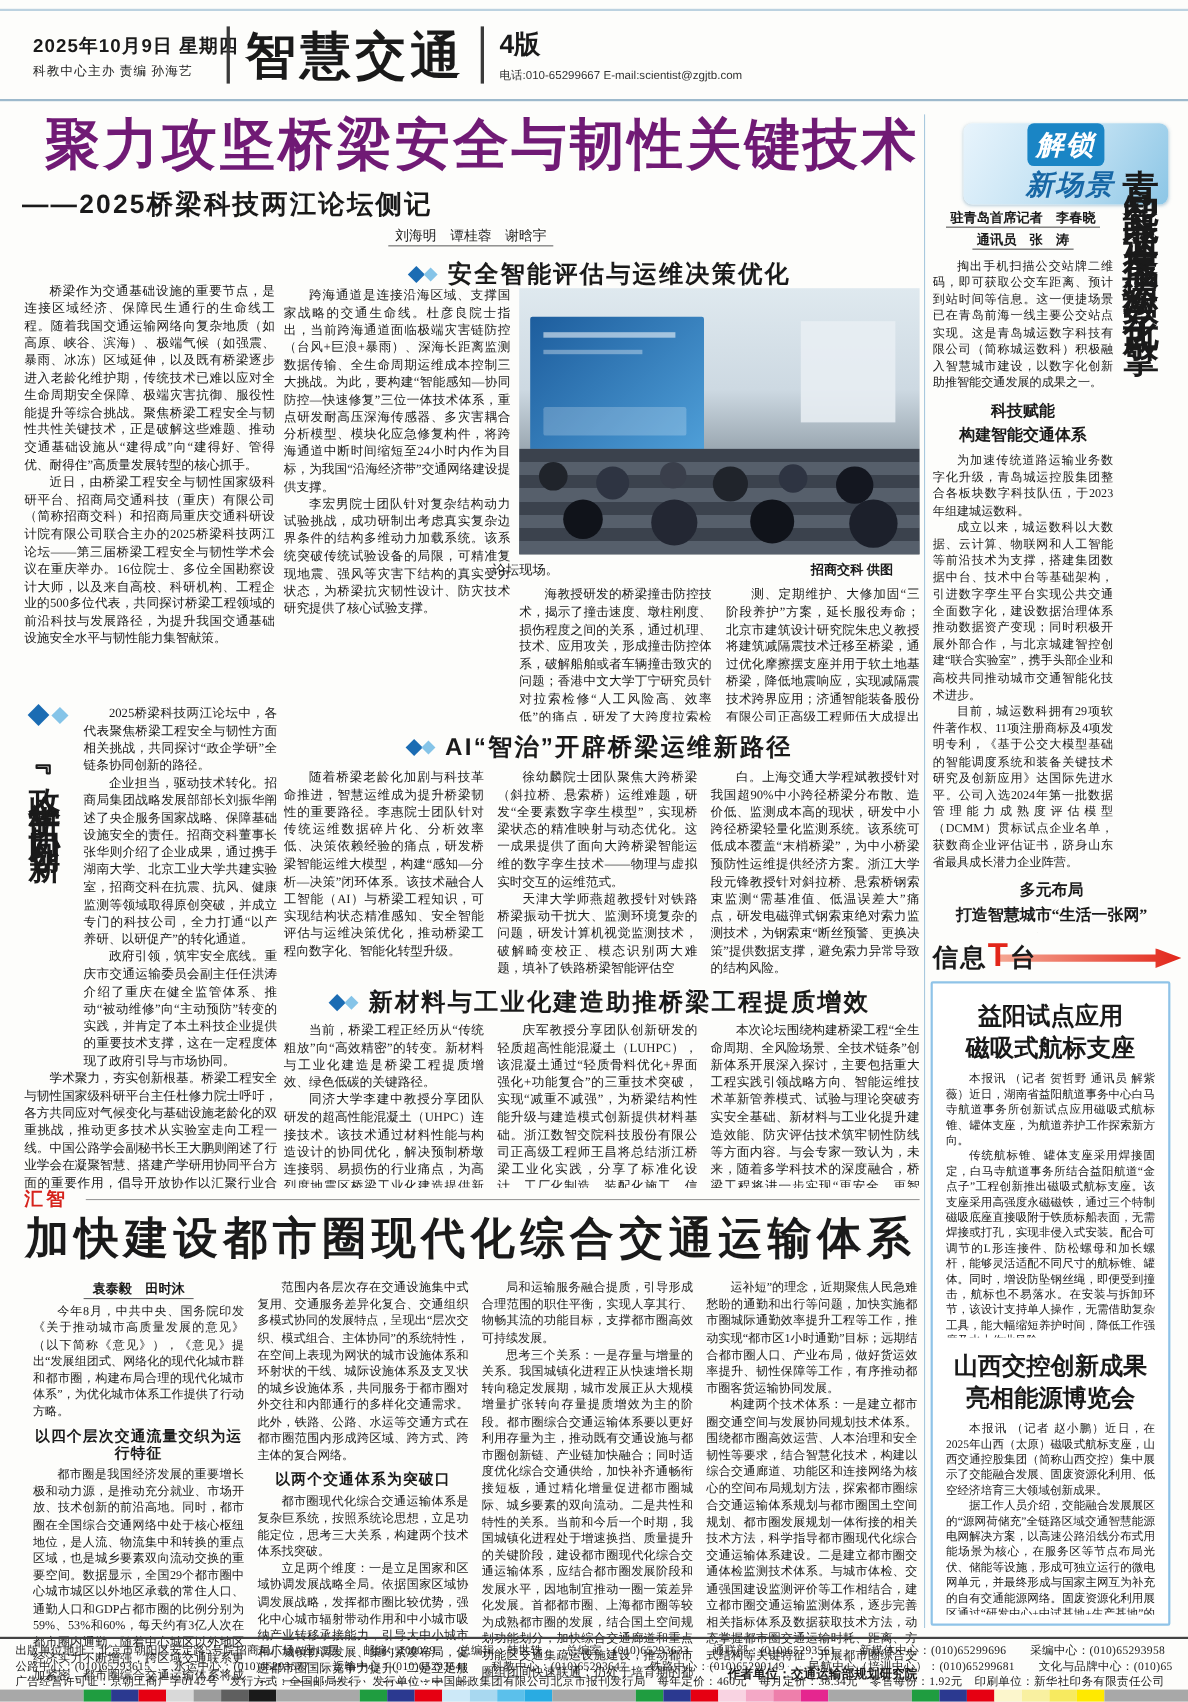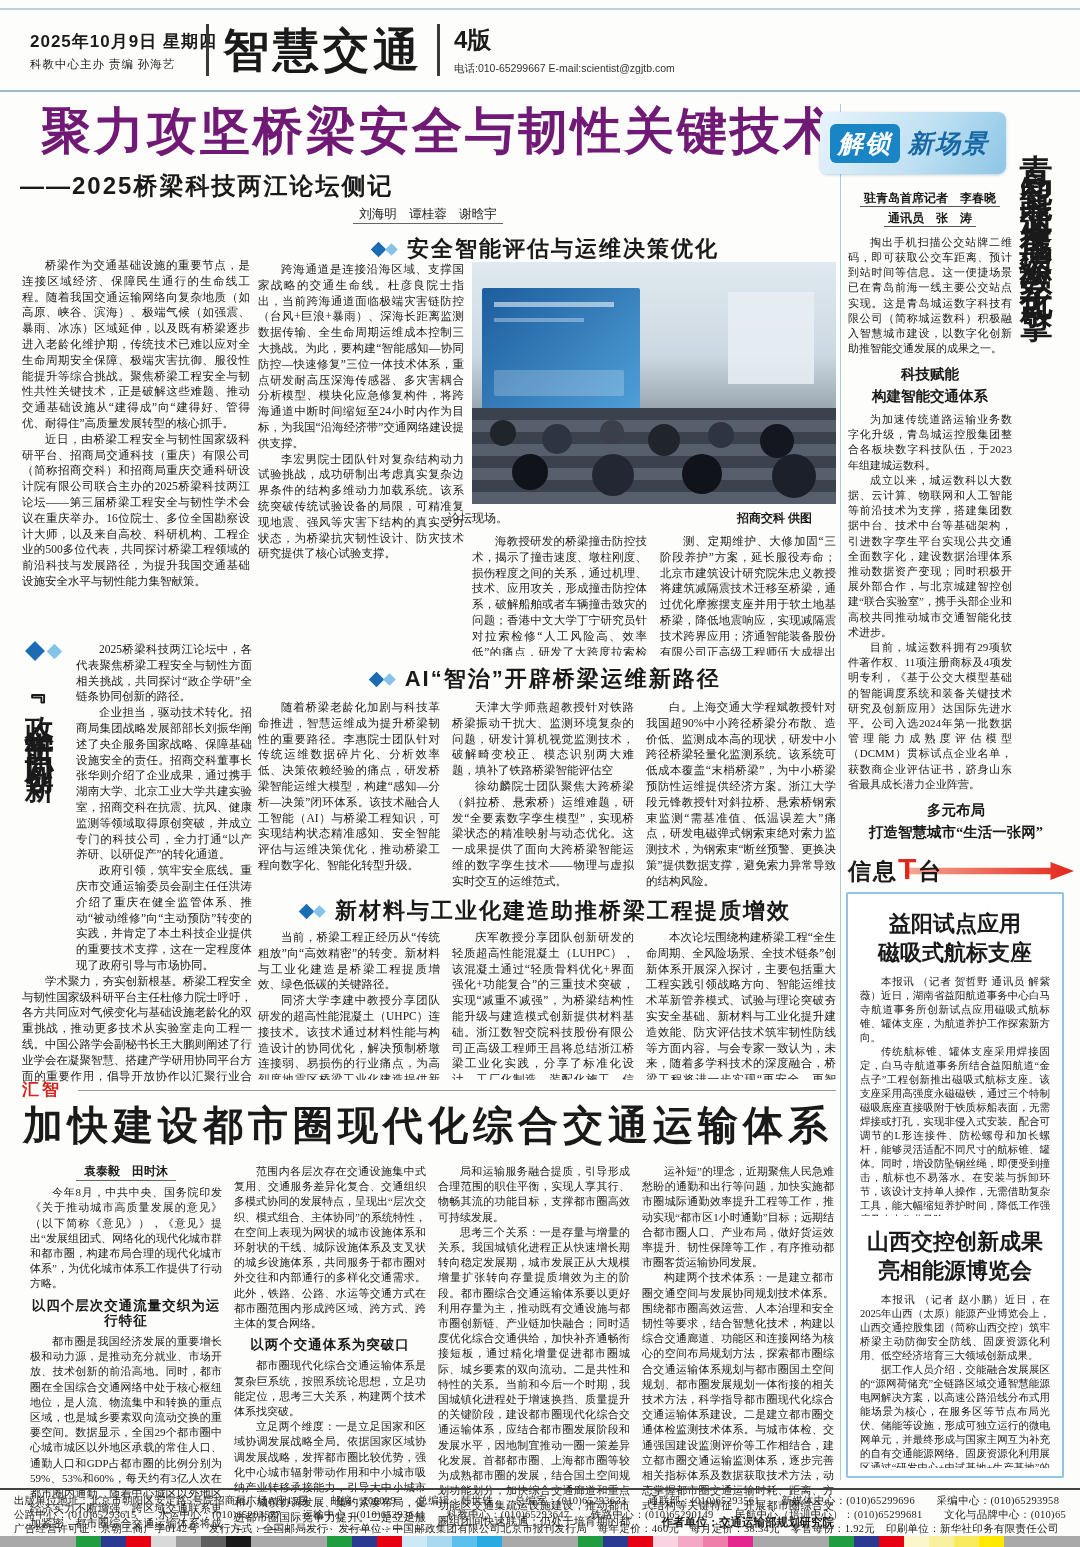--- a/index.html
+++ b/index.html
@@ -157,22 +157,22 @@
     </div>
 
   <div class="abs sec-head sans" style="left:256px;top:664px;width:580px;">
     <span class="dia dia1"></span><span class="dia dia2"></span>
     <span>AI“智治”开辟桥梁运维新路径</span>
   </div>
   <div class="abs coltxt" style="left:258px;top:700px;width:182px;height:188px;">
       <p>随着桥梁老龄化加剧与科技革命推进，智慧运维成为提升桥梁韧性的重要路径。李惠院士团队针对传统运维数据碎片化、分析效率低、决策依赖经验的痛点，研发桥梁智能运维大模型，构建“感知—分析—决策”闭环体系。该技术融合人工智能（AI）与桥梁工程知识，可实现结构状态精准感知、安全智能评估与运维决策优化，推动桥梁工程向数字化、智能化转型升级。</p>
     </div>
   <div class="abs coltxt" style="left:452px;top:700px;width:182px;height:188px;">
+      <p>徐幼麟院士团队聚焦大跨桥梁（斜拉桥、悬索桥）运维难题，研发“全要素数字孪生模型”，实现桥梁状态的精准映射与动态优化。这一成果提供了面向大跨桥梁智能运维的数字孪生技术——物理与虚拟实时交互的运维范式。</p>
       <p>天津大学师燕超教授针对铁路桥梁振动干扰大、监测环境复杂的问题，研发计算机视觉监测技术，破解畸变校正、模态识别两大难题，填补了铁路桥梁智能评估空</p>
-      <p>徐幼麟院士团队聚焦大跨桥梁（斜拉桥、悬索桥）运维难题，研发“全要素数字孪生模型”，实现桥梁状态的精准映射与动态优化。这一成果提供了面向大跨桥梁智能运维的数字孪生技术——物理与虚拟实时交互的运维范式。</p>
     </div>
   <div class="abs coltxt" style="left:646px;top:700px;width:190px;height:188px;">
       <p>白。上海交通大学程斌教授针对我国超90%中小跨径桥梁分布散、造价低、监测成本高的现状，研发中小跨径桥梁轻量化监测系统。该系统可低成本覆盖“末梢桥梁”，为中小桥梁预防性运维提供经济方案。浙江大学段元锋教授针对斜拉桥、悬索桥钢索束监测“需基准值、低温误差大”痛点，研发电磁弹式钢索束绝对索力监测技术，为钢索束“断丝预警、更换决策”提供数据支撑，避免索力异常导致的结构风险。</p>
     </div>
 
   <div class="abs sec-head sans" style="left:256px;top:896px;width:580px;">
     <span class="dia dia1"></span><span class="dia dia2"></span>
     <span>新材料与工业化建造助推桥梁工程提质增效</span>
   </div>
   <div class="abs coltxt" style="left:258px;top:930px;width:182px;height:150px;">
@@ -196,21 +196,21 @@
     <div>
         <p>2025桥梁科技两江论坛中，各代表聚焦桥梁工程安全与韧性方面相关挑战，共同探讨“政企学研”全链条协同创新的路径。</p>
         <p>企业担当，驱动技术转化。招商局集团战略发展部部长刘振华阐述了央企服务国家战略、保障基础设施安全的责任。招商交科董事长张华则介绍了企业成果，通过携手湖南大学、北京工业大学共建实验室，招商交科在抗震、抗风、健康监测等领域取得原创突破，并成立专门的科技公司，全力打通“以产养研、以研促产”的转化通道。</p>
         <p>政府引领，筑牢安全底线。重庆市交通运输委员会副主任任洪涛介绍了重庆在健全监管体系、推动“被动维修”向“主动预防”转变的实践，并肯定了本土科技企业提供的重要技术支撑，这在一定程度体现了政府引导与市场协同。</p>
         <p>学术聚力，夯实创新根基。桥梁工程安全与韧性国家级科研平台主任杜修力院士呼吁，各方共同应对气候变化与基础设施老龄化的双重挑战，推动更多技术从实验室走向工程一线。中国公路学会副秘书长王大鹏则阐述了行业学会在凝聚智慧、搭建产学研用协同平台方面的重要作用，倡导开放协作以汇聚行业合力。</p>
       </div>
   </div>
 
   <div class="abs vline" style="left:840px;top:104px;height:1376px;"></div>
 
-  <div class="abs badge" style="left:820px;top:112px;width:166px;height:62px;">
+  <div class="abs badge" style="left:876px;top:112px;width:166px;height:74px;flex-direction:column;">
     <span class="b1">解锁</span>
     <span class="b2">新场景</span>
   </div>
   <div class="abs v-headline" style="left:1016px;top:128px;height:520px;">青岛智能交通发展增添数字化引擎</div>
 
   <div class="abs" style="left:848px;top:188px;width:216px;height:660px;overflow:hidden;">
     <div class="qd-float"></div>
     <div class="qd-byline">
       <div><span>驻青岛首席记者　李春晓</span></div>
       <div><span>通讯员　张　涛</span></div>
@@ -243,21 +243,21 @@
 磁吸式航标支座</div>
       <div class="txt">
           <p>本报讯 （记者 贺哲野 通讯员 解紫薇）近日，湖南省益阳航道事务中心白马寺航道事务所创新试点应用磁吸式航标锥、罐体支座，为航道养护工作探索新方向。</p>
           <p>传统航标锥、罐体支座采用焊接固定，白马寺航道事务所结合益阳航道“金点子”工程创新推出磁吸式航标支座。该支座采用高强度永磁磁铁，通过三个特制磁吸底座直接吸附于铁质标船表面，无需焊接或打孔，实现非侵入式安装。配合可调节的L形连接件、防松螺母和加长螺杆，能够灵活适配不同尺寸的航标锥、罐体。同时，增设防坠钢丝绳，即便受到撞击，航标也不易落水。在安装与拆卸环节，该设计支持单人操作，无需借助复杂工具，能大幅缩短养护时间，降低工作强度及水上作业风险。</p>
         </div>
     </div>
     <div class="info-art" style="height:246px;margin-top:6px;">
       <div class="info-title">山西交控创新成果
 亮相能源博览会</div>
       <div class="txt">
-          <p>本报讯 （记者 赵小鹏）近日，在2025年山西（太原）能源产业博览会上，山西交通控股集团（简称山西交控）筑牢桥梁主动防御安全防线、固废资源化利用、低空经济培育三大领域创新成果。</p>
+          <p>本报讯 （记者 赵小鹏）近日，在2025年山西（太原）磁吸式航标支座，山西交通控股集团（简称山西交控）集中展示了交能融合发展、固废资源化利用、低空经济培育三大领域创新成果。</p>
           <p>据工作人员介绍，交能融合发展展区的“源网荷储充”全链路区域交通智慧能源电网解决方案，以高速公路沿线分布式用能场景为核心，在服务区等节点布局光伏、储能等设施，形成可独立运行的微电网单元，并最终形成与国家主网互为补充的自有交通能源网络。固废资源化利用展区通过“研发中心+中试基地+生产基地”的产业闭环构建七大核心业态产业矩阵，生态水泥、建筑3D打印等相关成果已实现固废资源在道路全结构层的规模化应用。低空经济培育展区则呈现了“空天一体”的生态布局，山西交控运营着覆盖全省核心区域的低空航线网络，通过智慧平台实现无人机在路面巡检、桥梁检测、电力巡查等场景的高效应用，检测效率较以前提升80%。</p>
         </div>
     </div>
   </div>
 
   <div class="abs hz-label" style="left:22px;top:1078px;">汇智</div>
   <div class="abs hz-rule" style="left:78px;top:1090px;width:758px;"></div>
   <div class="abs hz-headline" style="left:20px;top:1098px;width:816px;">加快建设都市圈现代化综合交通运输体系</div>
 
   <div class="abs hz-col" style="left:30px;top:1164px;width:192px;height:366px;">

